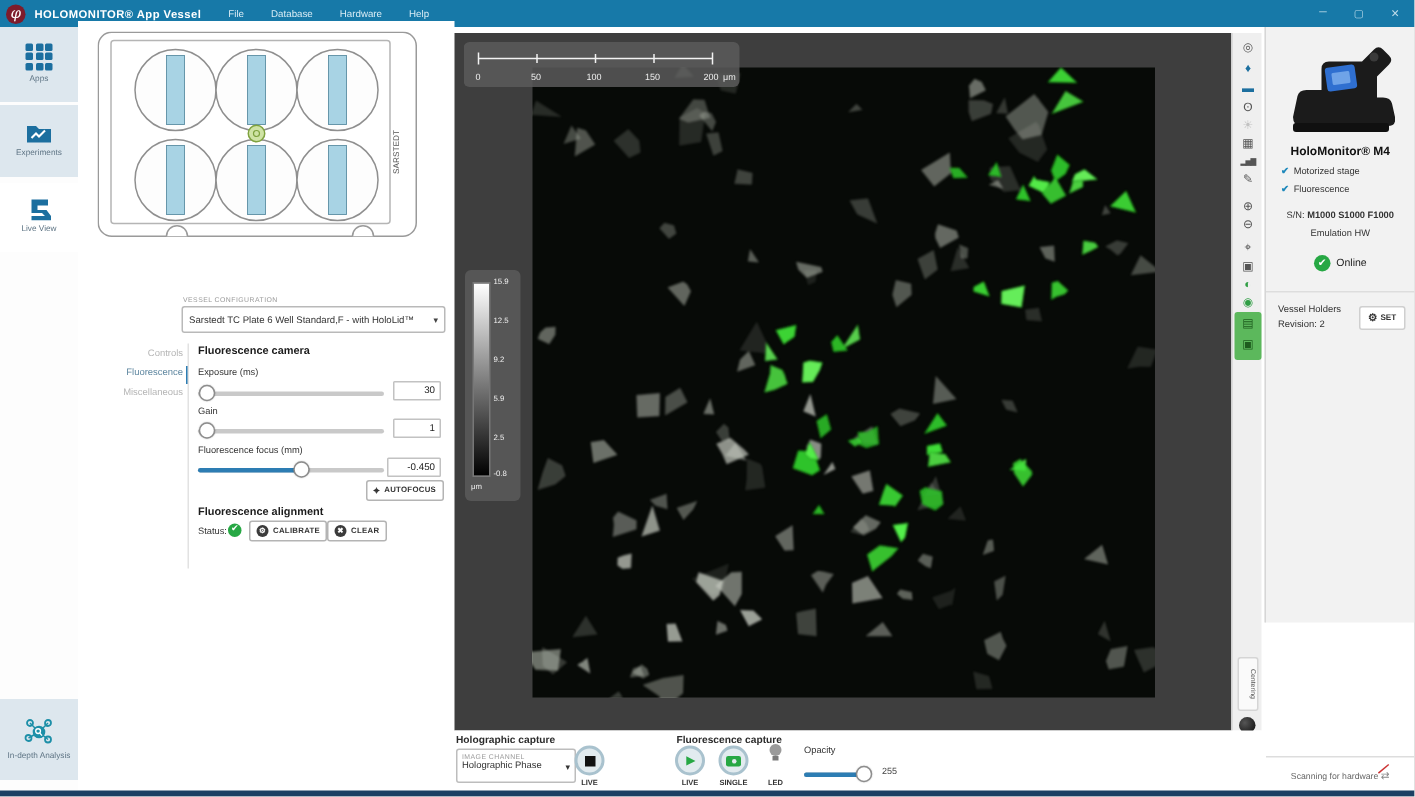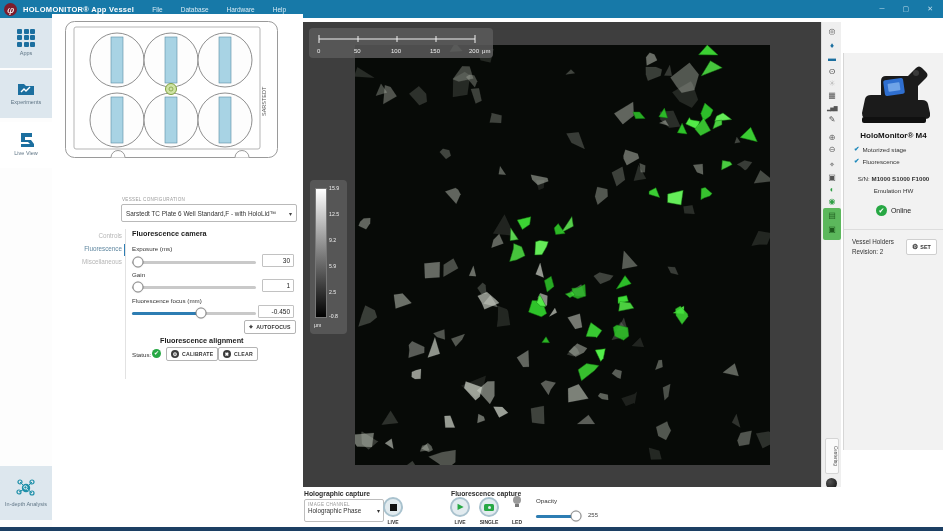--- a/index.html
+++ b/index.html
@@ -64,21 +64,21 @@
   .cap-label { position:absolute; font-size:5px; font-weight:bold; color:#333; text-align:center; width:26px; }
   .stopglyph { width:7px; height:7px; background:#111; }
   .playglyph { font-size:8px; color:#27a844; line-height:1; margin-left:1px; }
   .camglyph { width:10px; height:7px; background:#27a844; border-radius:1.5px; position:relative; }
   .camglyph::after { content:""; position:absolute; left:3.5px; top:2px; width:3px; height:3px; border-radius:50%; background:#e2ebef; }
   .ledglyph { position:relative; width:8px; height:10px; }
   .ledglyph .bulb { width:8px; height:8px; border-radius:50%; background:#9a9a9a; }
   .ledglyph .base { width:4px; height:2.5px; background:#7a7a7a; margin:0 auto; }
 
   
-  #rightpanel { position:absolute; left:843px; top:18px; width:100px; height:397px; background:#f2f2f2; border-left:1px solid #d6d6d6;margin-top:35px; }
+  #rightpanel { position:absolute; left:843px; top:18px; width:100px; height:397px; background:#f2f2f2; border-left:1px solid #d6d6d6; }
   .rp-center { width:100%; text-align:center; position:absolute; }
   .feat { position:absolute; left:10px; font-size:6.2px; color:#333; display:flex; gap:3px; align-items:center; }
   .feat .chk { color:#1d88bb; font-size:6.5px; font-weight:bold; }
   #online-badge { position:absolute; left:0; width:100%; display:flex; justify-content:center; align-items:center; gap:4px; }
   #online-badge .dot { width:11px; height:11px; border-radius:50%; background:#27a844; color:#fff; font-size:7px; line-height:11px; text-align:center; }
   #setbtn { position:absolute; display:flex; align-items:center; gap:2px; background:#fff; border:1px solid #cfcfcf; border-radius:2px; font-size:5.4px; font-weight:bold; color:#333; padding:3px 5px; }
   #rp-footer { position:absolute; left:0; top:486px; width:100%; border-top:1px solid #ddd; padding-top:8px; text-align:center; font-size:5.8px; color:#666; }
 
   #bottomstrip { position:absolute; left:0; top:527px; width:943px; height:4px; background:#1c3f63; }
 </style>
@@ -206,21 +206,21 @@
       <div class="fill" style="width:56%;"></div>
       <div class="handle" style="left:56%;"></div>
     </div>
     <div class="valbox" style="left:206px; top:291px; width:36px;">-0.450</div>
 
     <div class="btn" style="left:192px; top:306px;">
       <span style="font-size:7px;">⌖</span>
       <span>AUTOFOCUS</span>
     </div>
 
-    <div class="abs heading" style="left:80px; top:322px;margin-left:28px;">Fluorescence alignment</div>
+    <div class="abs heading" style="left:80px; top:322px;">Fluorescence alignment</div>
     <div class="abs ctl-label" style="left:80px; top:337px;">Status:</div>
     <div class="abs statusok" style="left:100px; top:335px;">✔</div>
     <div class="btn" style="left:114px; top:333px;">
       <span class="circ">⚙</span>
       <span>CALIBRATE</span>
     </div>
     <div class="btn" style="left:166px; top:333px;">
       <span class="circ">✖</span>
       <span>CLEAR</span>
     </div>

